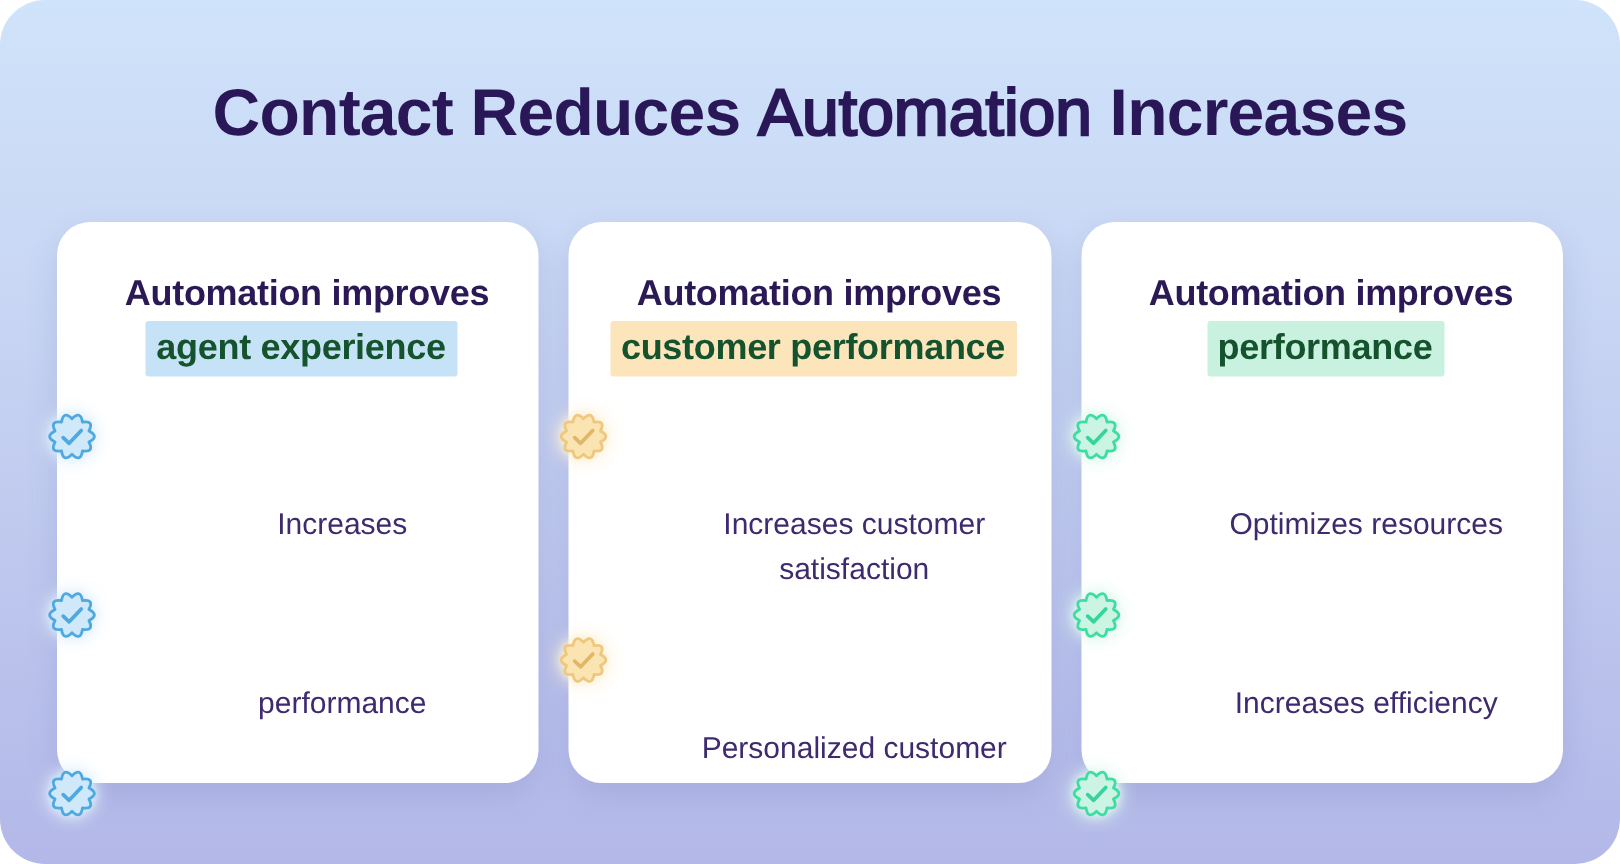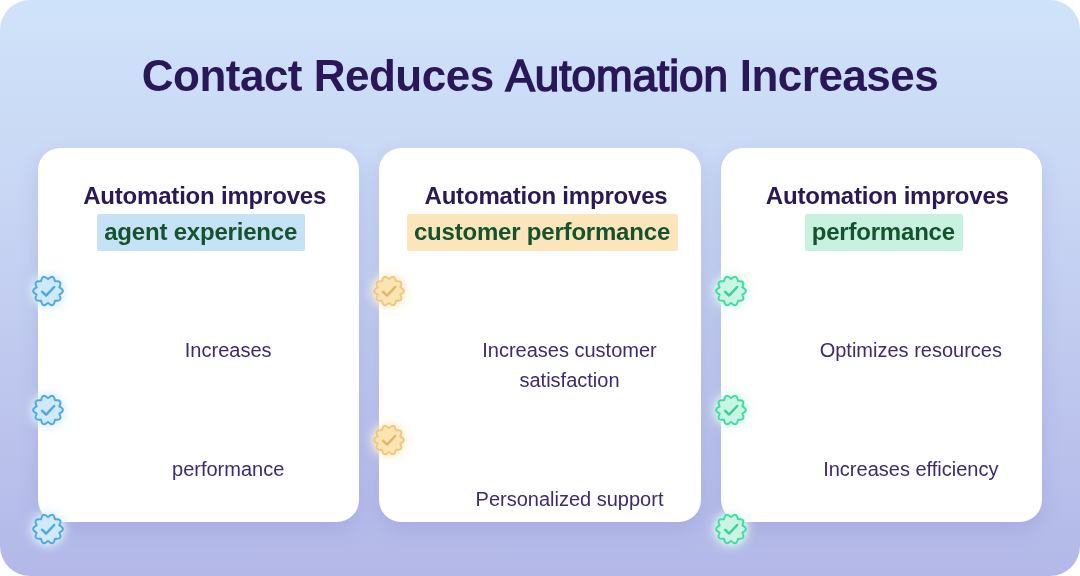--- a/index.html
+++ b/index.html
@@ -150,21 +150,21 @@
           <span class="badge"><svg viewBox="0 0 40 40">
                 <use href="#seal-badge"></use>
               </svg></span>
           <span>Increases customer
 satisfaction</span>
         </li>
         <li class="benefit-item">
           <span class="badge"><svg viewBox="0 0 40 40">
                 <use href="#seal-badge"></use>
               </svg></span>
-          <span>Personalized support</span>
+          <span>Personalized customer</span>
         </li>
 
       </ul>
     </section>
 
     <section class="card" style="--hl: #c9f1df; --badge-fill: #ccf4e4; --badge-stroke: #3edda2; --badge-check: #36d49b; --badge-halo: #dff8ee;">
       <h2 class="card-heading">
         <span>Automation improves</span><br>
         <mark class="hl">performance</mark>
       </h2>

